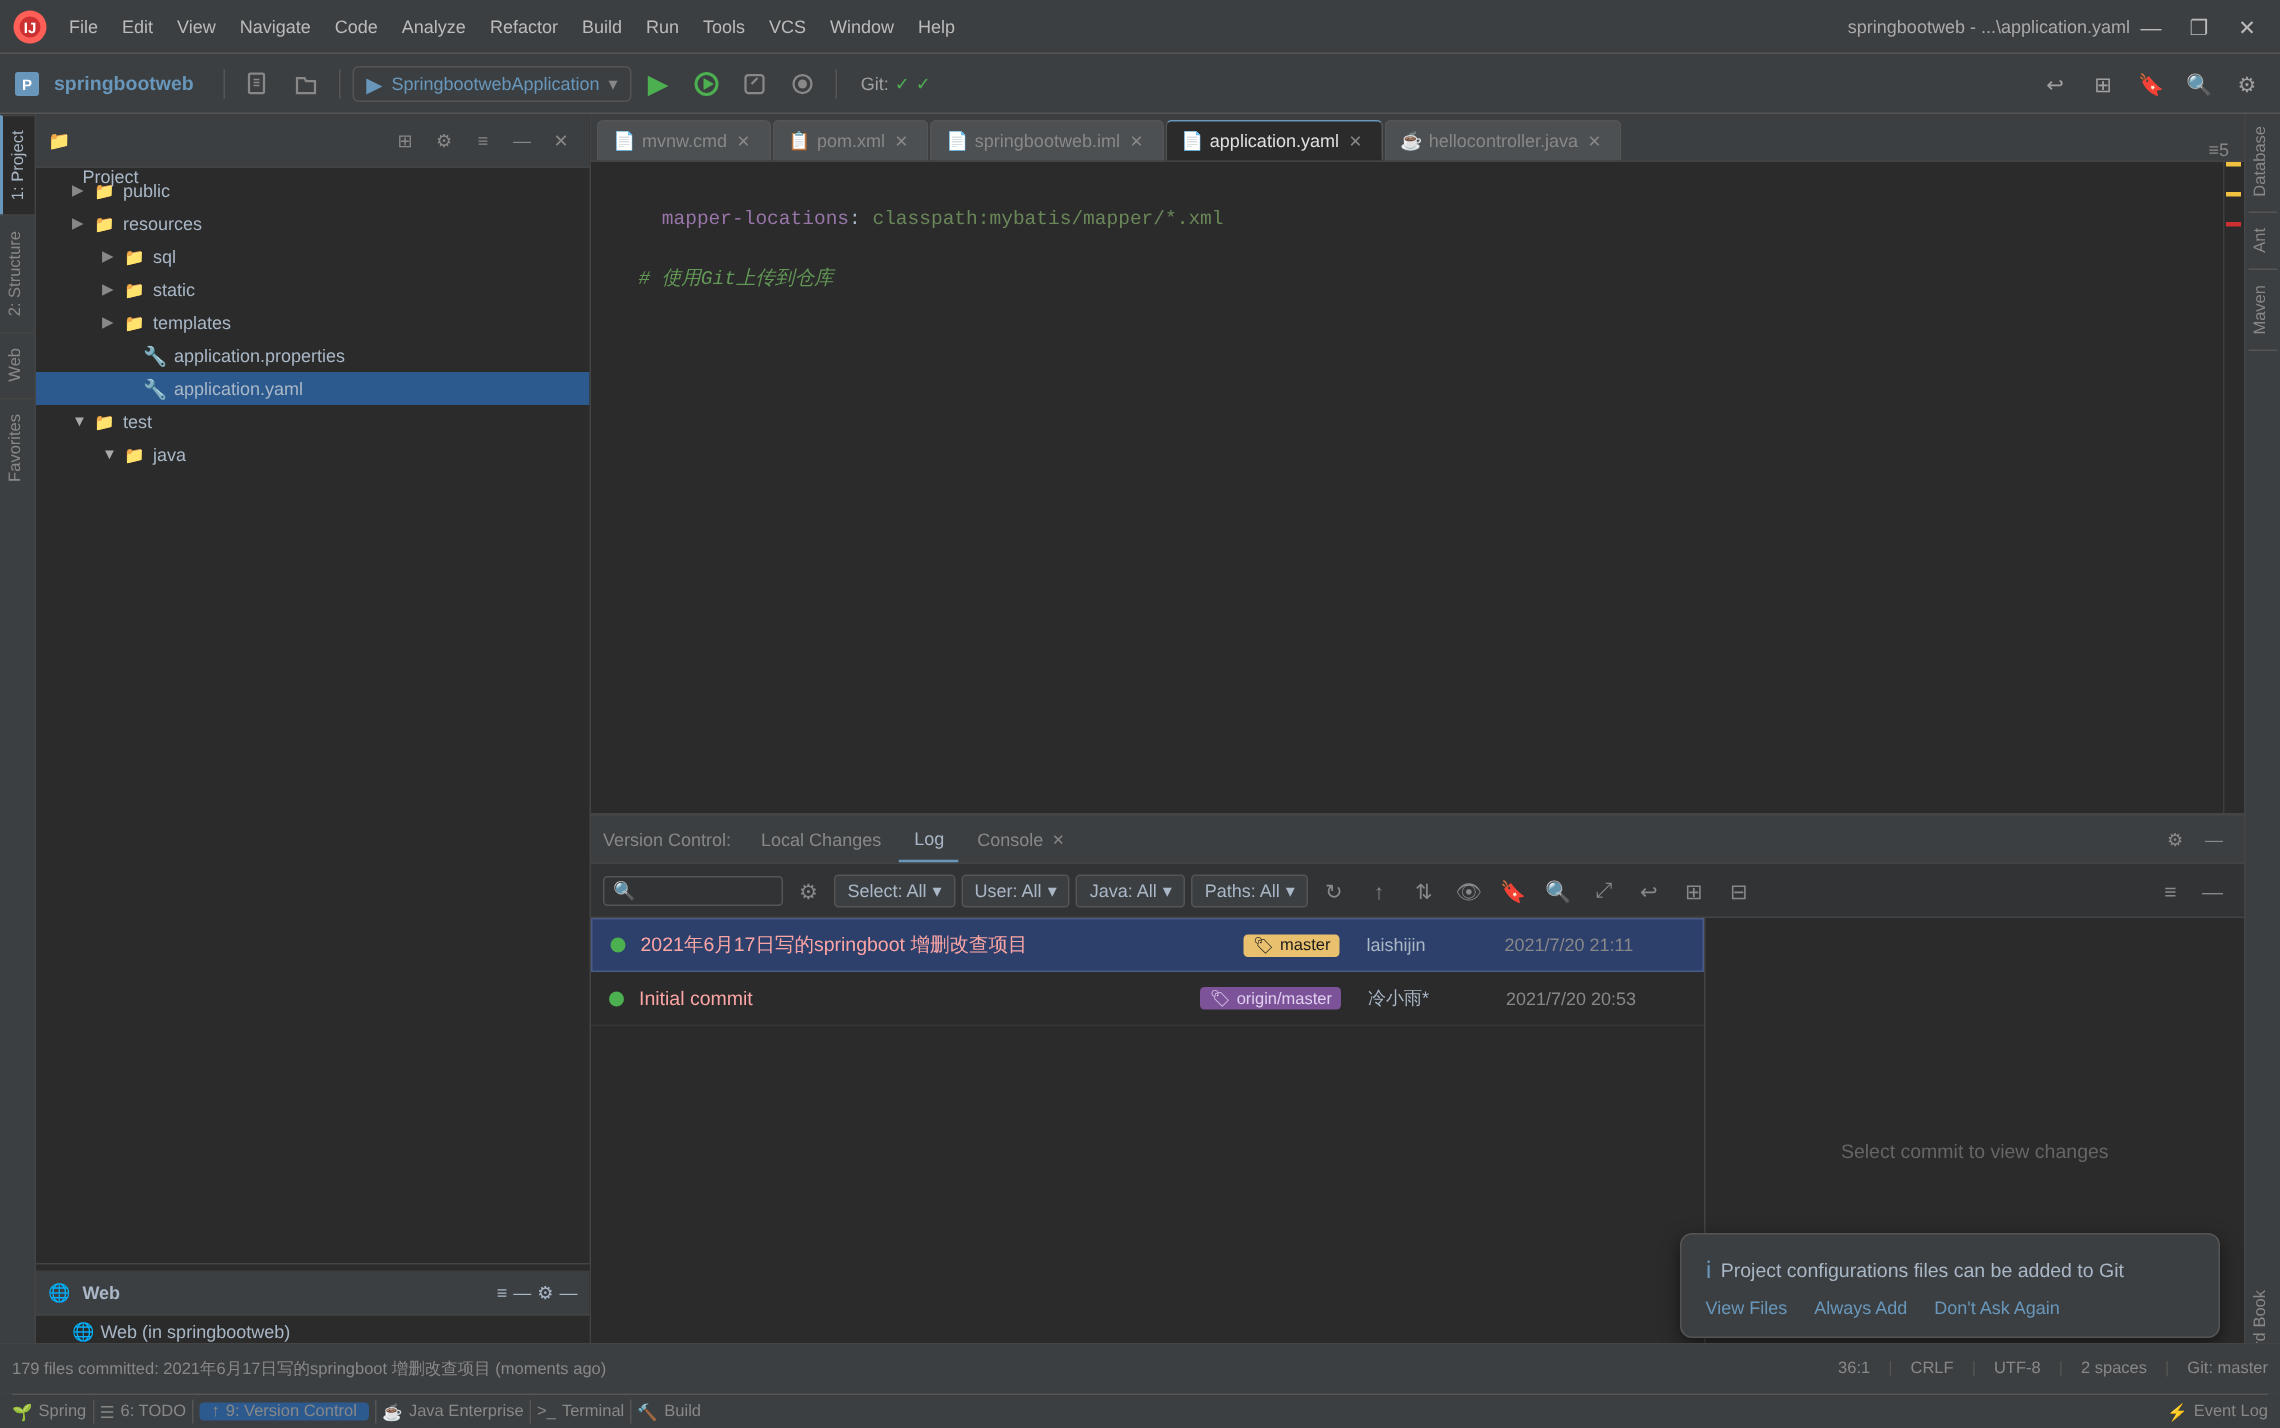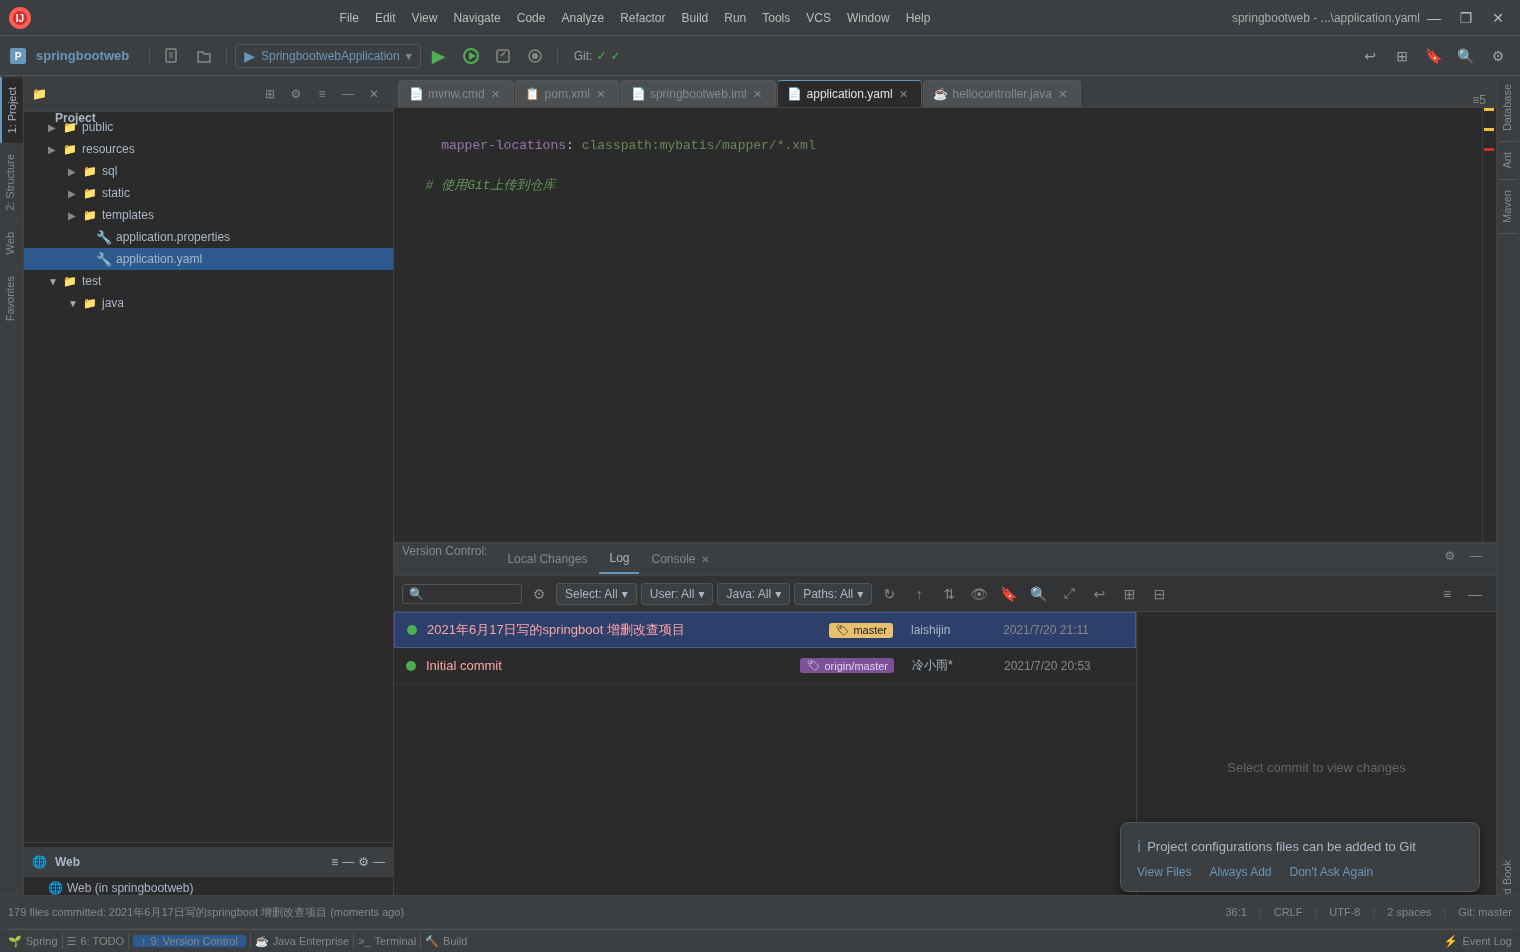--- a/index.html
+++ b/index.html
@@ -33,21 +33,21 @@
     .run-combo { background: #3c3f41; border: 1px solid #555; border-radius: 4px; color: #6897bb; padding: 3px 8px; display: flex; align-items: center; gap: 6px; cursor: pointer; font-size: 12px; min-width: 180px; }
     .run-btn { width: 28px; height: 28px; background: none; border: none; color: #4caf50; font-size: 18px; cursor: pointer; display: flex; align-items: center; justify-content: center; }
     #toolbar .git-section { display: flex; align-items: center; gap: 4px; margin-left: 8px; color: #a0a0a0; font-size: 12px; }
 
     
     #main-layout { display: flex; height: calc(952px - 36px - 40px - 30px); }
 
     
     #project-panel { width: 370px; background: #2b2b2b; display: flex; flex-direction: column; border-right: 1px solid #444; }
     #panel-header { height: 36px; background: #3c3f41; display: flex; align-items: center; padding: 0 8px; gap: 4px; border-bottom: 1px solid #444; }
-    #panel-header .panel-title { font-weight: bold; color: #a9b7c6; font-size: 12px; flex: 1; margin-top: 48px; }
+    #panel-header .panel-title { font-weight: normal; color: #a9b7c6; font-size: 12px; flex: 1; margin-top: 48px; }
     #panel-header .panel-btn { width: 22px; height: 22px; display: flex; align-items: center; justify-content: center; cursor: pointer; color: #888; border-radius: 2px; }
 
     
     #file-tree { flex: 1; overflow-y: auto; padding: 4px 0; }
     .tree-item { display: flex; align-items: center; padding: 2px 4px; cursor: pointer; white-space: nowrap; height: 22px; }
     .tree-item.selected { background: #2d5a8e; }
     .tree-item .indent { display: inline-block; }
     .tree-item .arrow { display: inline-block; width: 14px; font-size: 10px; color: #888; }
     .tree-item .file-icon { width: 16px; height: 16px; margin-right: 4px; display: inline-flex; align-items: center; justify-content: center; font-size: 11px; }
     .icon-folder { color: #e8a44e; }
@@ -80,21 +80,21 @@
     #right-gutter { width: 14px; background: #2b2b2b; border-left: 1px solid #3c3f41; position: relative; }
     .gutter-mark { position: absolute; right: 2px; width: 10px; height: 3px; background: #f0c040; }
 
     
     #far-right-strip { width: 24px; background: #3c3f41; display: flex; flex-direction: column; border-left: 1px solid #444; }
     #far-right-strip .side-label { writing-mode: vertical-rl; transform: rotate(180deg); padding: 8px 4px; font-size: 11px; color: #888; cursor: pointer; white-space: nowrap; }
     #far-right-strip .divider { height: 1px; background: #555; margin: 2px 2px; }
 
     
     #bottom-panel { height: 380px; background: #2b2b2b; border-top: 2px solid #444; display: flex; flex-direction: column; }
-    #bottom-tabs { height: 32px; background: #3c3f41; display: flex; align-items: flex-start; padding: 0 8px; border-bottom: 1px solid #444; gap: 2px; }
+    #bottom-tabs { height: 32px; background: #3c3f41; display: flex; align-items: center; padding: 0 8px; border-bottom: 1px solid #444; gap: 2px; }
     .bottom-tab { padding: 5px 10px; cursor: pointer; color: #888; font-size: 12px; border-radius: 3px 3px 0 0; height: 30px; display: flex; align-items: center; gap: 4px; }
     .bottom-tab.active { color: #a9b7c6; border-bottom: 2px solid #6897bb; }
     .bottom-tab .close-btn { width: 12px; height: 12px; display: flex; align-items: center; justify-content: center; border-radius: 2px; color: #888; font-size: 10px; }
     #bottom-tabs .spacer { flex: 1; }
     #bottom-tabs .gear-btn { width: 24px; height: 24px; display: flex; align-items: center; justify-content: center; cursor: pointer; color: #888; }
     #bottom-tabs .min-btn { width: 24px; height: 24px; display: flex; align-items: center; justify-content: center; cursor: pointer; color: #888; }
 
     
     #vc-toolbar { height: 36px; background: #313335; display: flex; align-items: center; padding: 0 8px; gap: 4px; border-bottom: 1px solid #444; }
     .vc-btn { padding: 3px 8px; background: #3c3f41; border: 1px solid #555; border-radius: 3px; color: #a9b7c6; font-size: 12px; cursor: pointer; display: flex; align-items: center; gap: 4px; }
@@ -152,21 +152,21 @@
 <body>
 
 <div id="titlebar">
   <div style="width:24px;height:24px;margin-right:6px;">
     <svg width="24" height="24" viewBox="0 0 24 24">
       <circle cx="12" cy="12" r="11" fill="#ff5f57"></circle>
       <circle cx="12" cy="12" r="7" fill="#cc3030"></circle>
       <text x="12" y="16" text-anchor="middle" fill="white" font-size="10" font-weight="bold">IJ</text>
     </svg>
   </div>
-  <div style="display:flex;gap:0;flex:1;justify-content:center;">
+  <div style="display:flex;gap:0;flex:1;">
     <span class="menu-item">File</span>
     <span class="menu-item">Edit</span>
     <span class="menu-item">View</span>
     <span class="menu-item">Navigate</span>
     <span class="menu-item">Code</span>
     <span class="menu-item">Analyze</span>
     <span class="menu-item">Refactor</span>
     <span class="menu-item">Build</span>
     <span class="menu-item">Run</span>
     <span class="menu-item">Tools</span>

